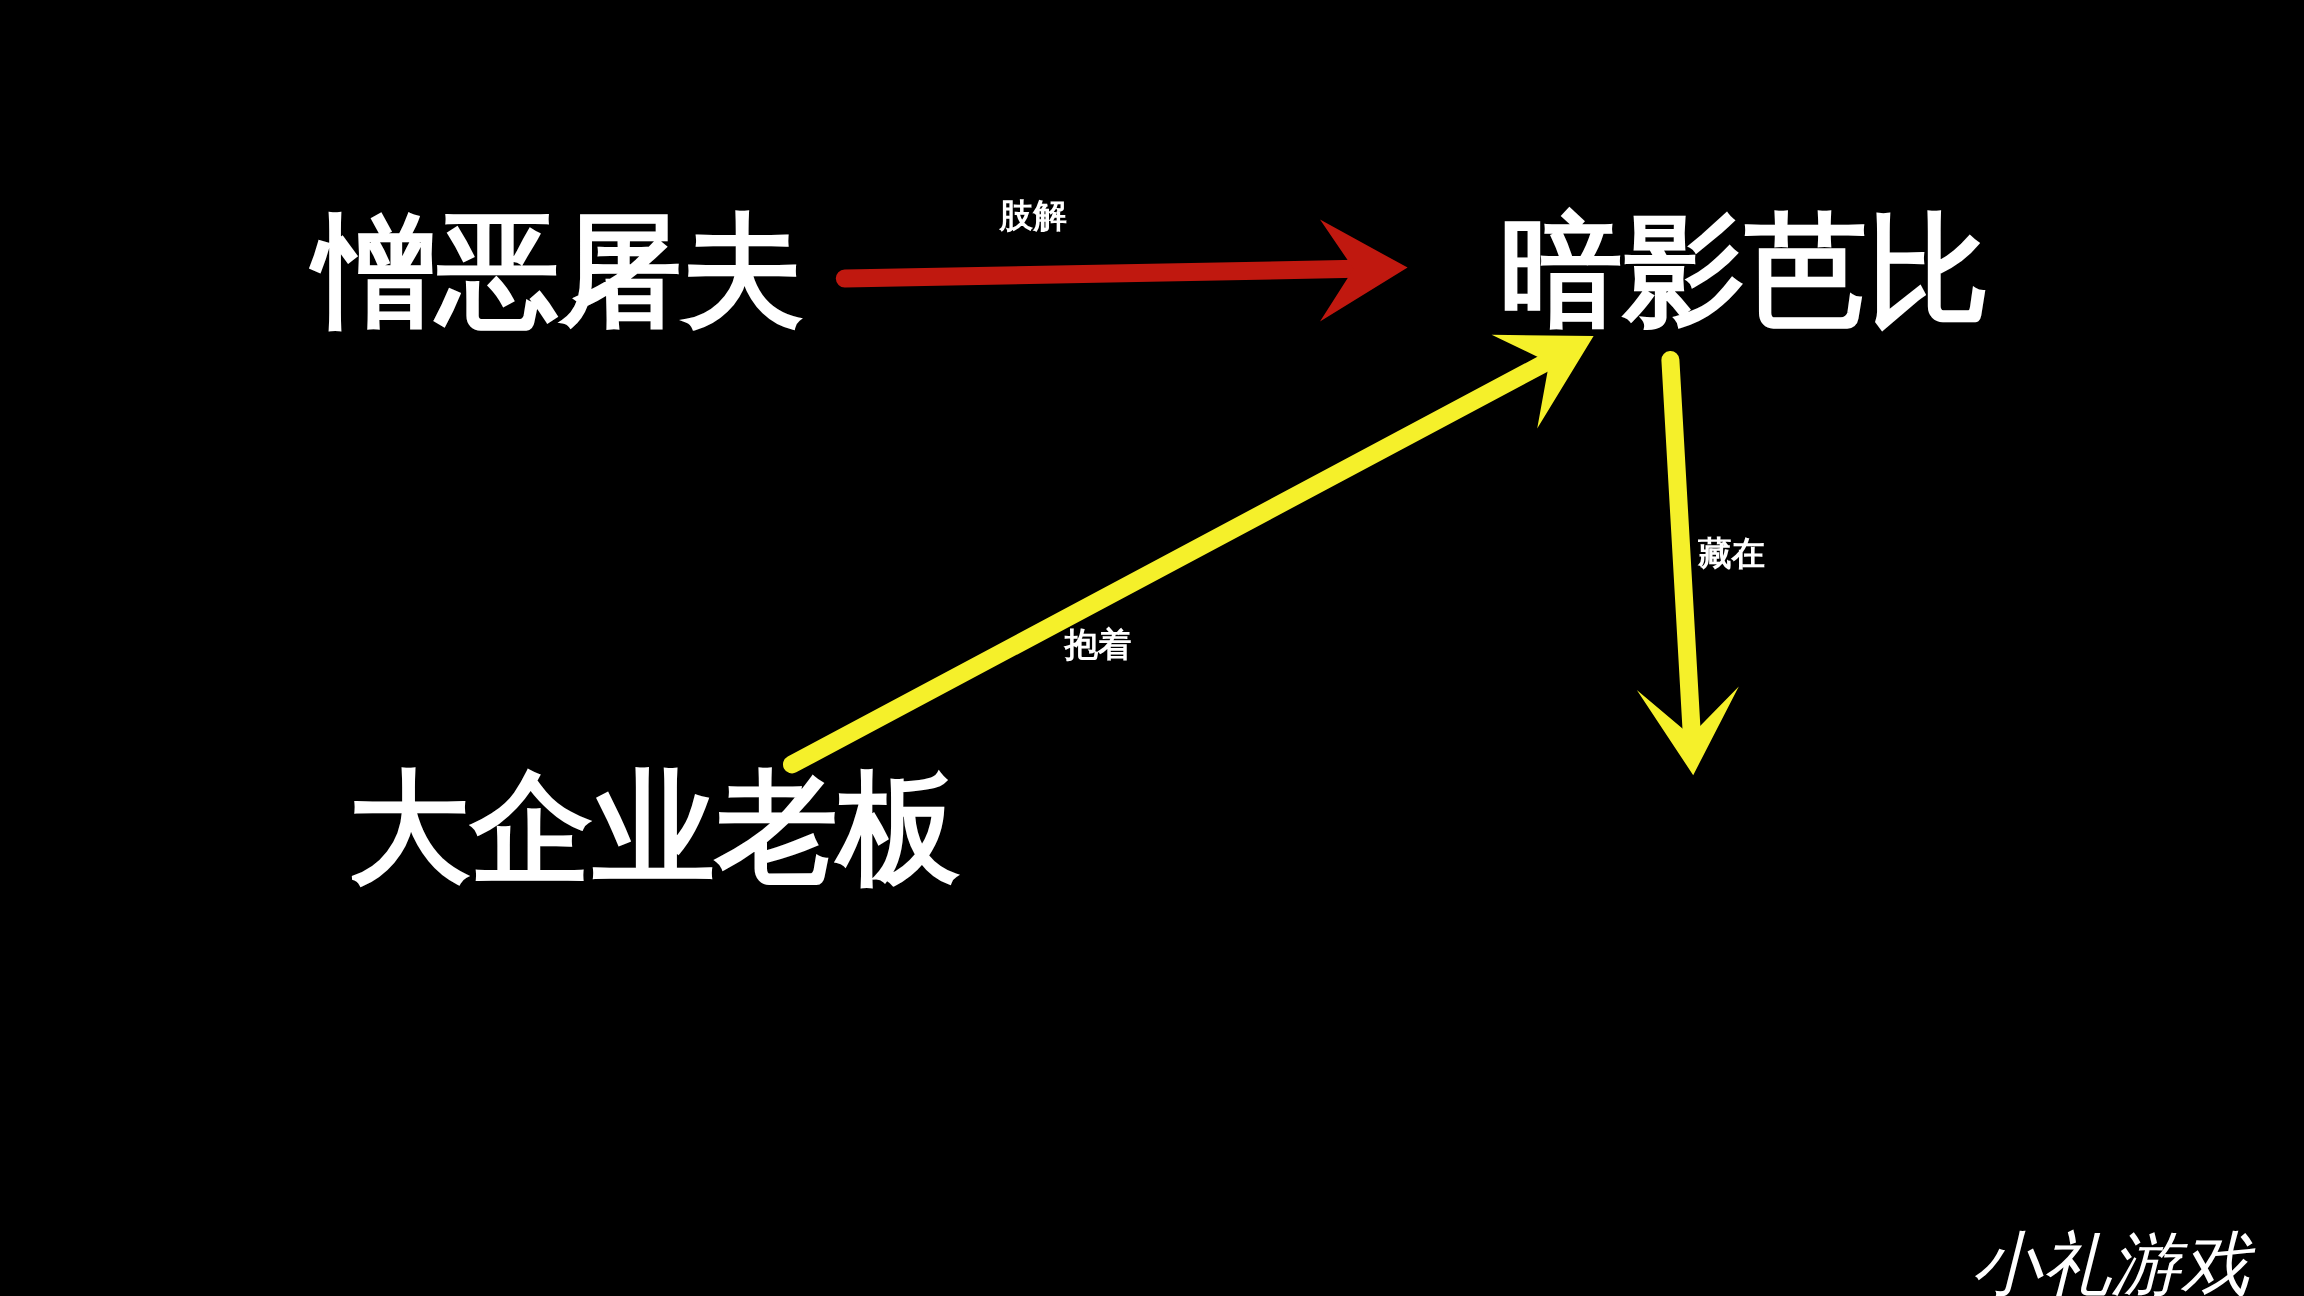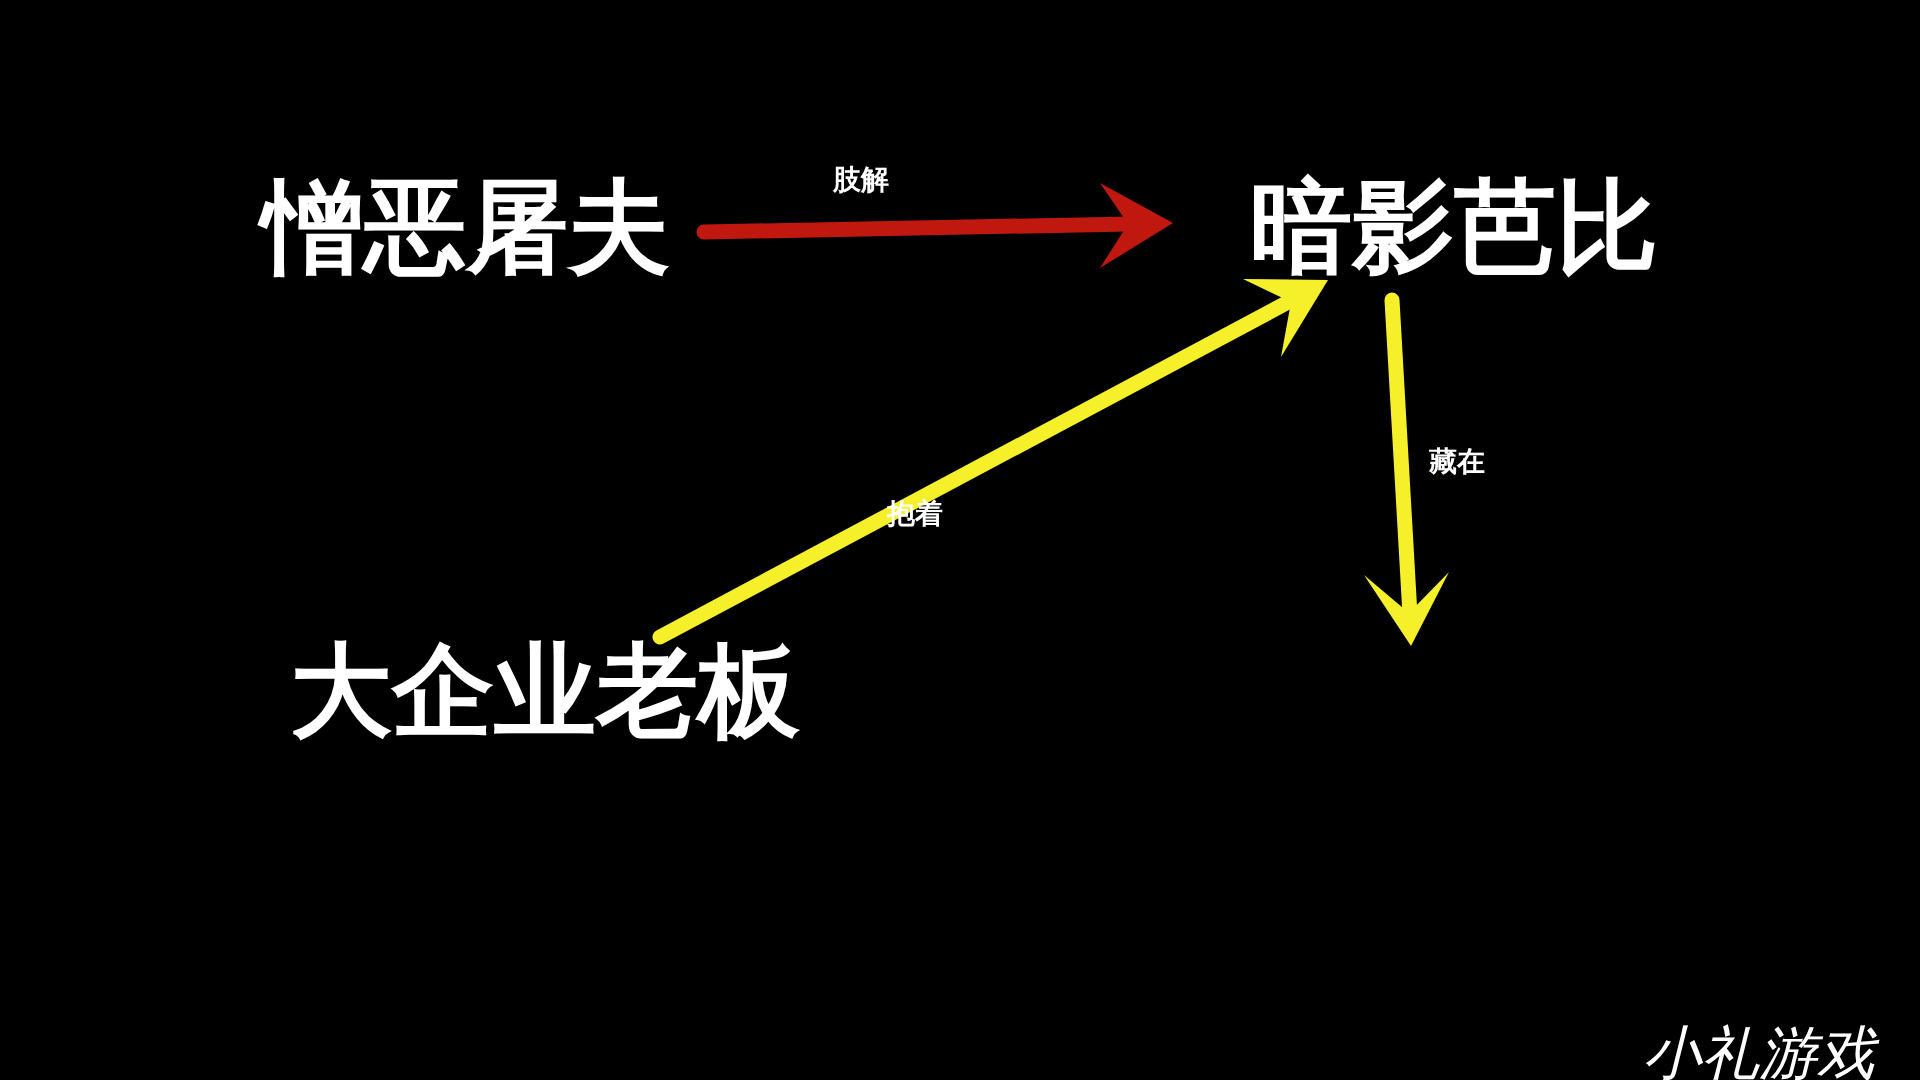--- a/index.html
+++ b/index.html
@@ -76,19 +76,19 @@
 
   <div class="node" style="left:262px; top:176px;">憎恶屠夫</div>
 
   <div class="node" style="left:1250px; top:176px;">暗影芭比</div>
 
   <div class="node" style="left:290px; top:640px;">大企业老板</div>
 
 
   <div class="edge-label" style="left:833px; top:166px;">肢解</div>
 
-  <div class="edge-label" style="left:887px; top:500px;">抱着</div>
+  <div class="edge-label" style="left:887px; top:524px;">抱着</div>
 
-  <div class="edge-label" style="left:1415px; top:448px;margin-left:14px;">藏在</div>
+  <div class="edge-label" style="left:1415px; top:448px;">藏在</div>
 
   <div class="watermark" style="left:1643px; top:1024px;font-style:italic;">小礼游戏</div>
 
 </div>
 
 </body></html>

